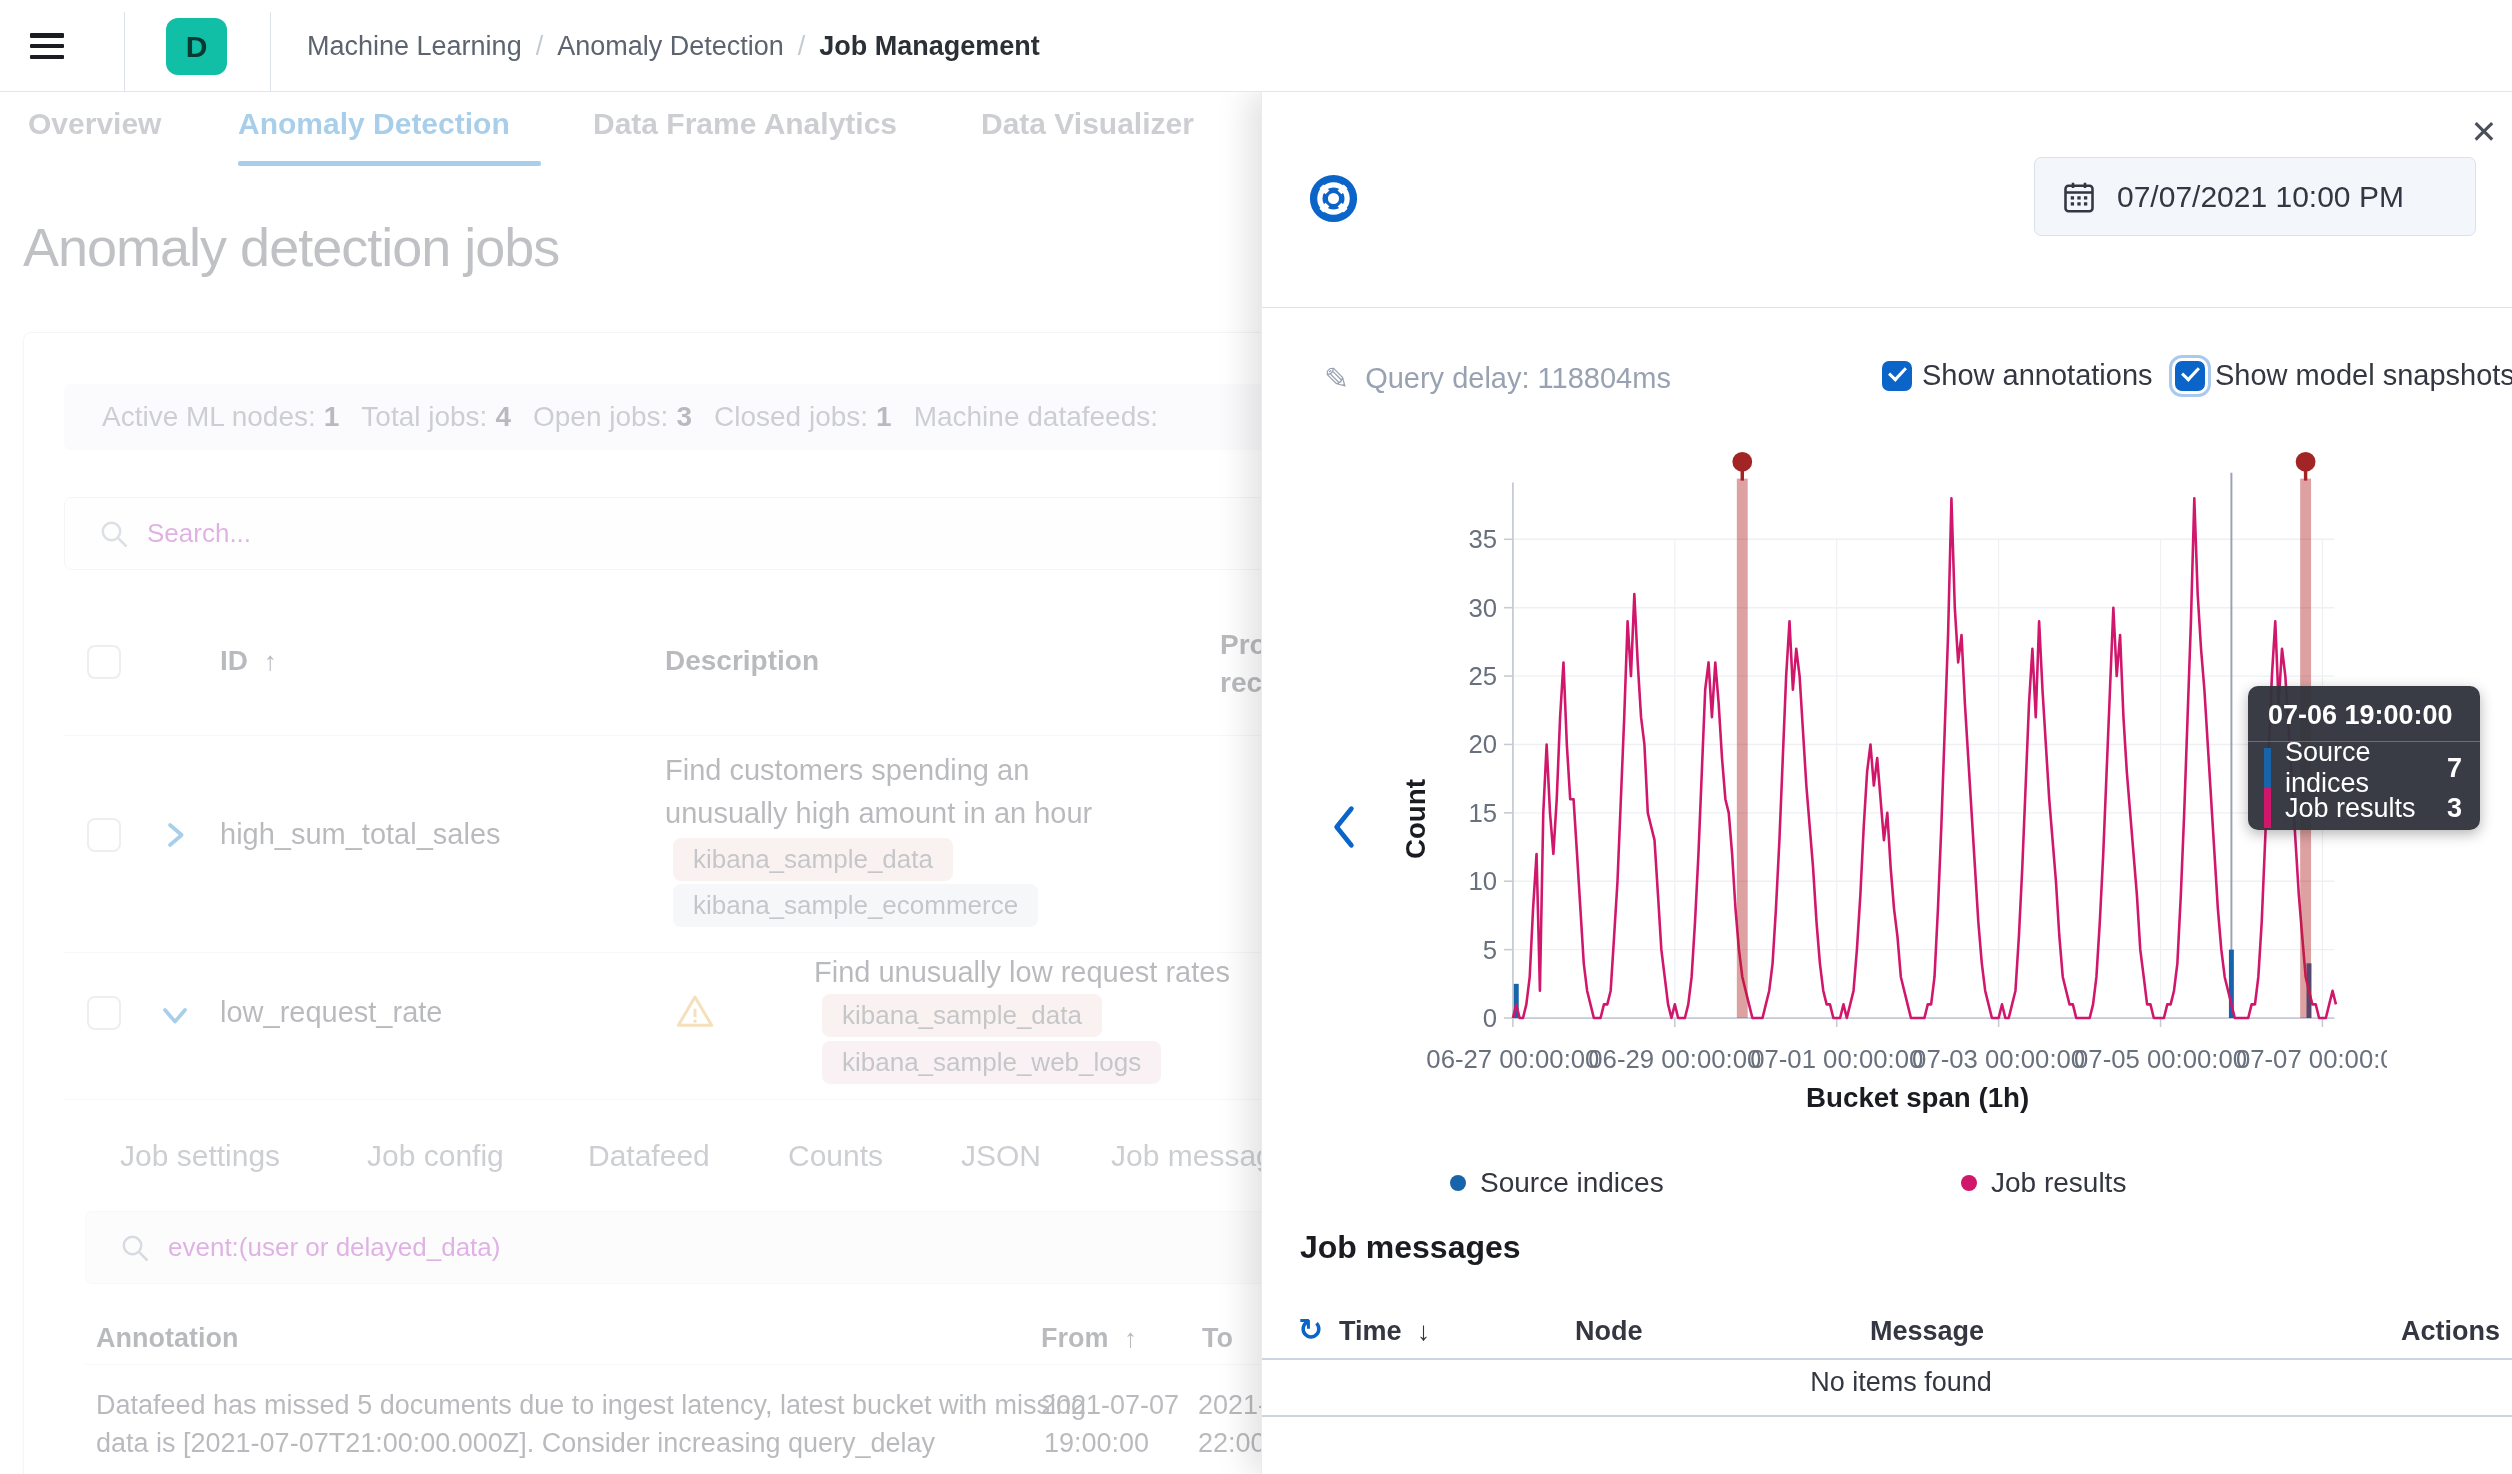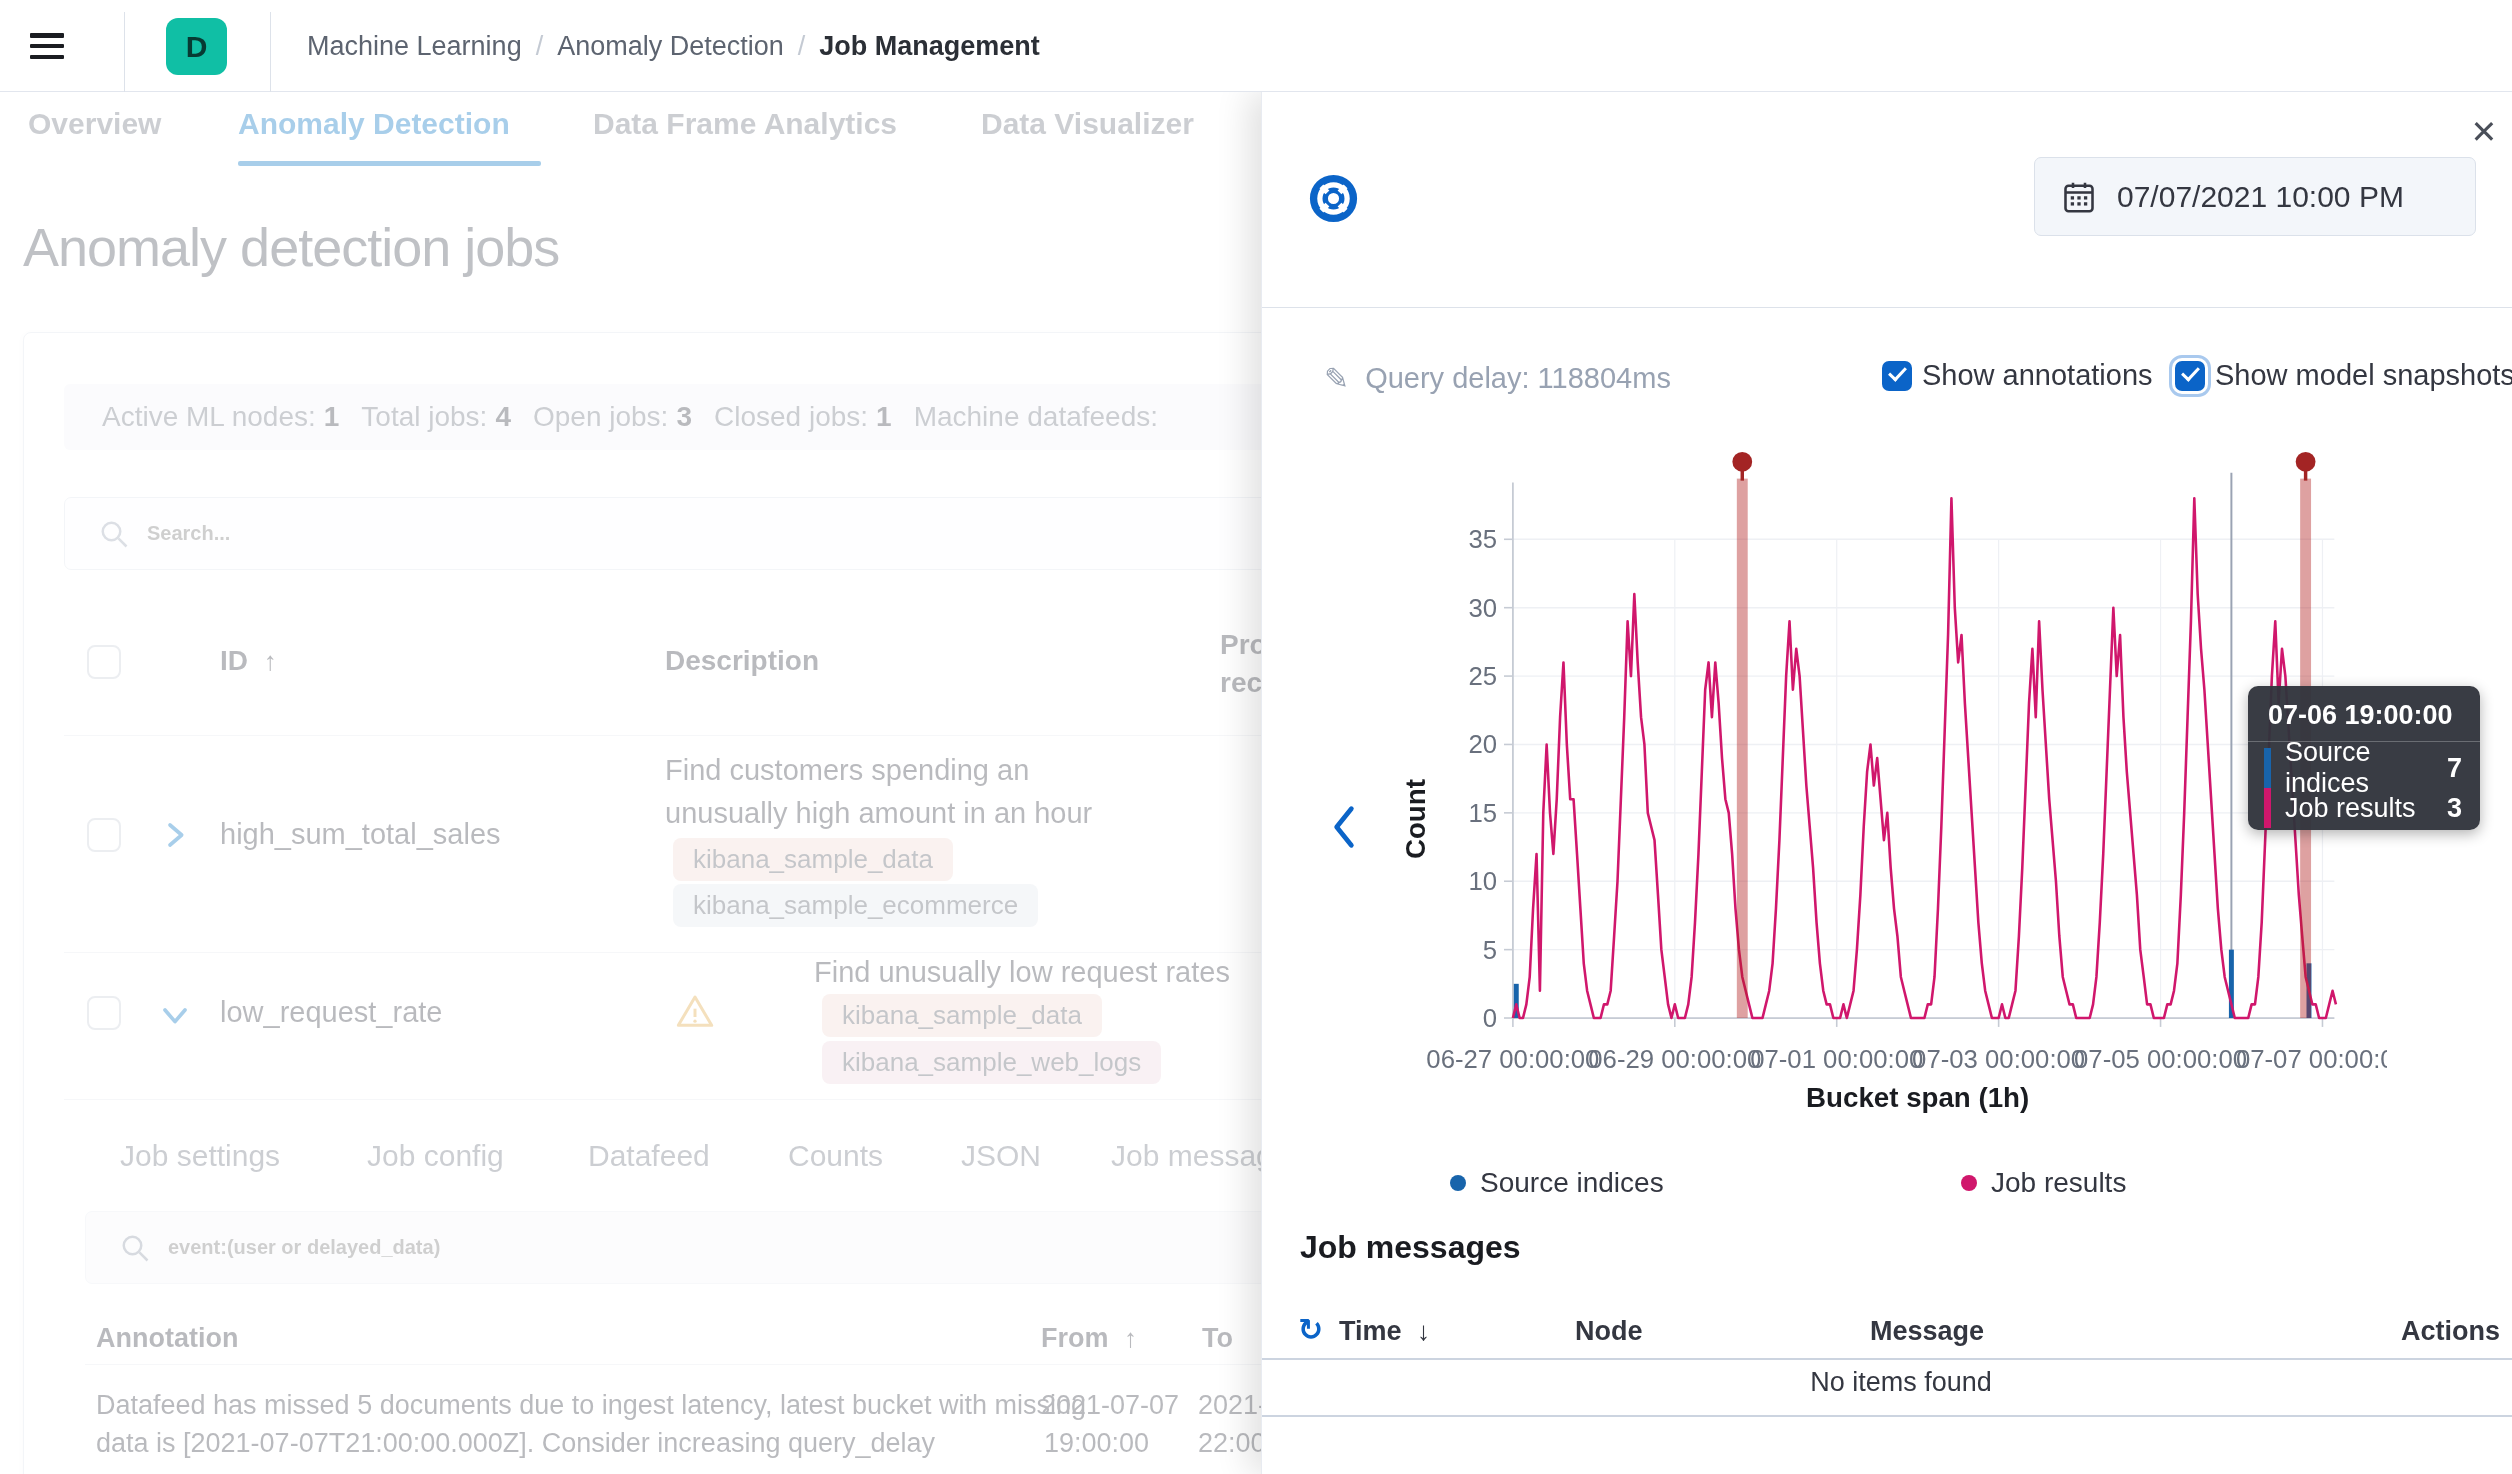--- a/index.html
+++ b/index.html
@@ -27,21 +27,21 @@
   .tab.active { color:#0071c2; }
   .tab-underline { left:238px; top:161px; width:303px; height:5px; background:#0071c2; border-radius:2px; }
   .page-title { left:23px; top:216px; font-size:54px; font-weight:400; color:#434a56; letter-spacing:-1px; }
   .panel { left:23px; top:332px; width:2534px; height:1198px; background:#fff; border:1px solid #dde2ea;
     border-radius:8px; box-shadow:0 2px 8px rgba(0,0,0,.05); }
   .statsbar { left:64px; top:384px; width:2376px; height:66px; background:#f2f4f8; border-radius:6px;
     display:flex; align-items:center; padding-left:38px; font-size:28px; color:#69707d; white-space:nowrap; }
   .statsbar b { color:#343741; margin:0 22px 0 8px; }
   .searchbox { left:64px; top:497px; width:2356px; height:73px; background:#fcfdfe; border:1px solid #dde2ea;
     border-radius:7px; display:flex; align-items:center; }
-  .searchbox .ph, .isearch .ph { font-size:20px; color:#737373;font-weight:bold; }
+  .searchbox .ph, .isearch .ph { font-size:26px; color:#a21caf; }
   .mag { width:30px; height:30px; margin:0 18px 0 34px; flex:0 0 auto; }
   .chk { width:34px; height:34px; border:2px solid #c6ccd6; border-radius:8px; background:#fff; }
   .thead-txt { font-size:28px; font-weight:700; color:#343741; }
   .cell-txt { font-size:29px; color:#343741; }
   .desc-txt { font-size:29px; color:#343741; }
   .badge { position:absolute; height:43px; border-radius:8px; font-size:26px; color:#545a64;
     display:flex; align-items:center; padding:0 20px; white-space:nowrap; }
   .hline { position:absolute; background:#e4e8ee; height:1px; }
   .exp-tab { top:1139px; font-size:30px; color:#69707d; font-weight:400; }
   .isearch { left:85px; top:1211px; width:2297px; height:73px; background:#f5f7fa; border:1px solid #e6eaf1;

